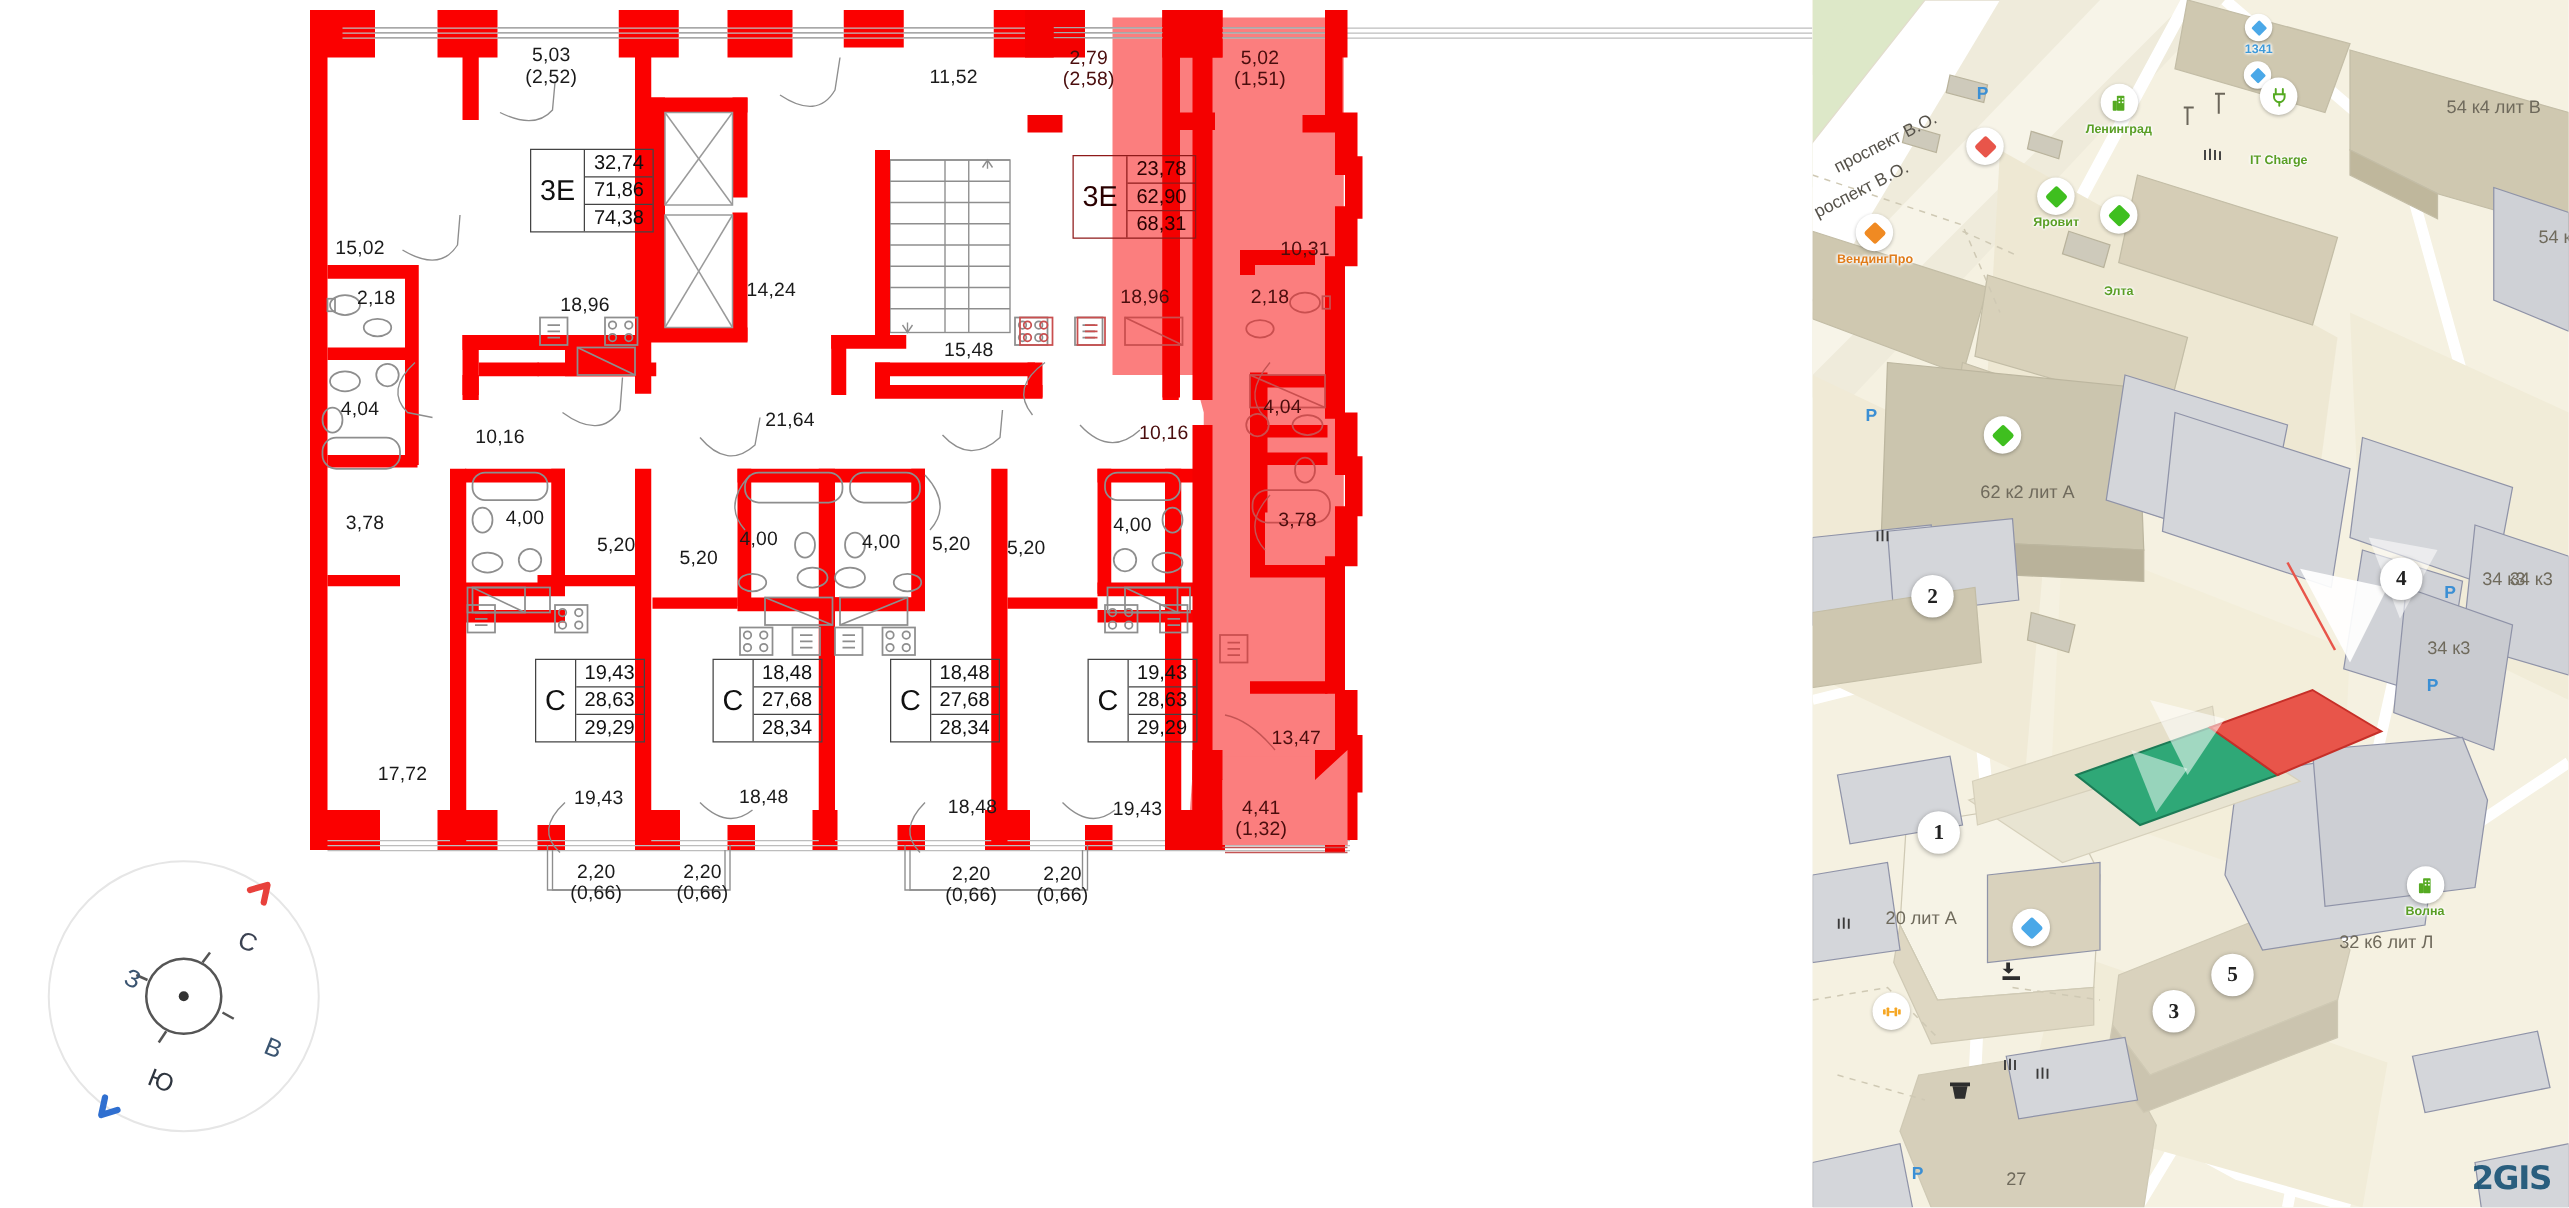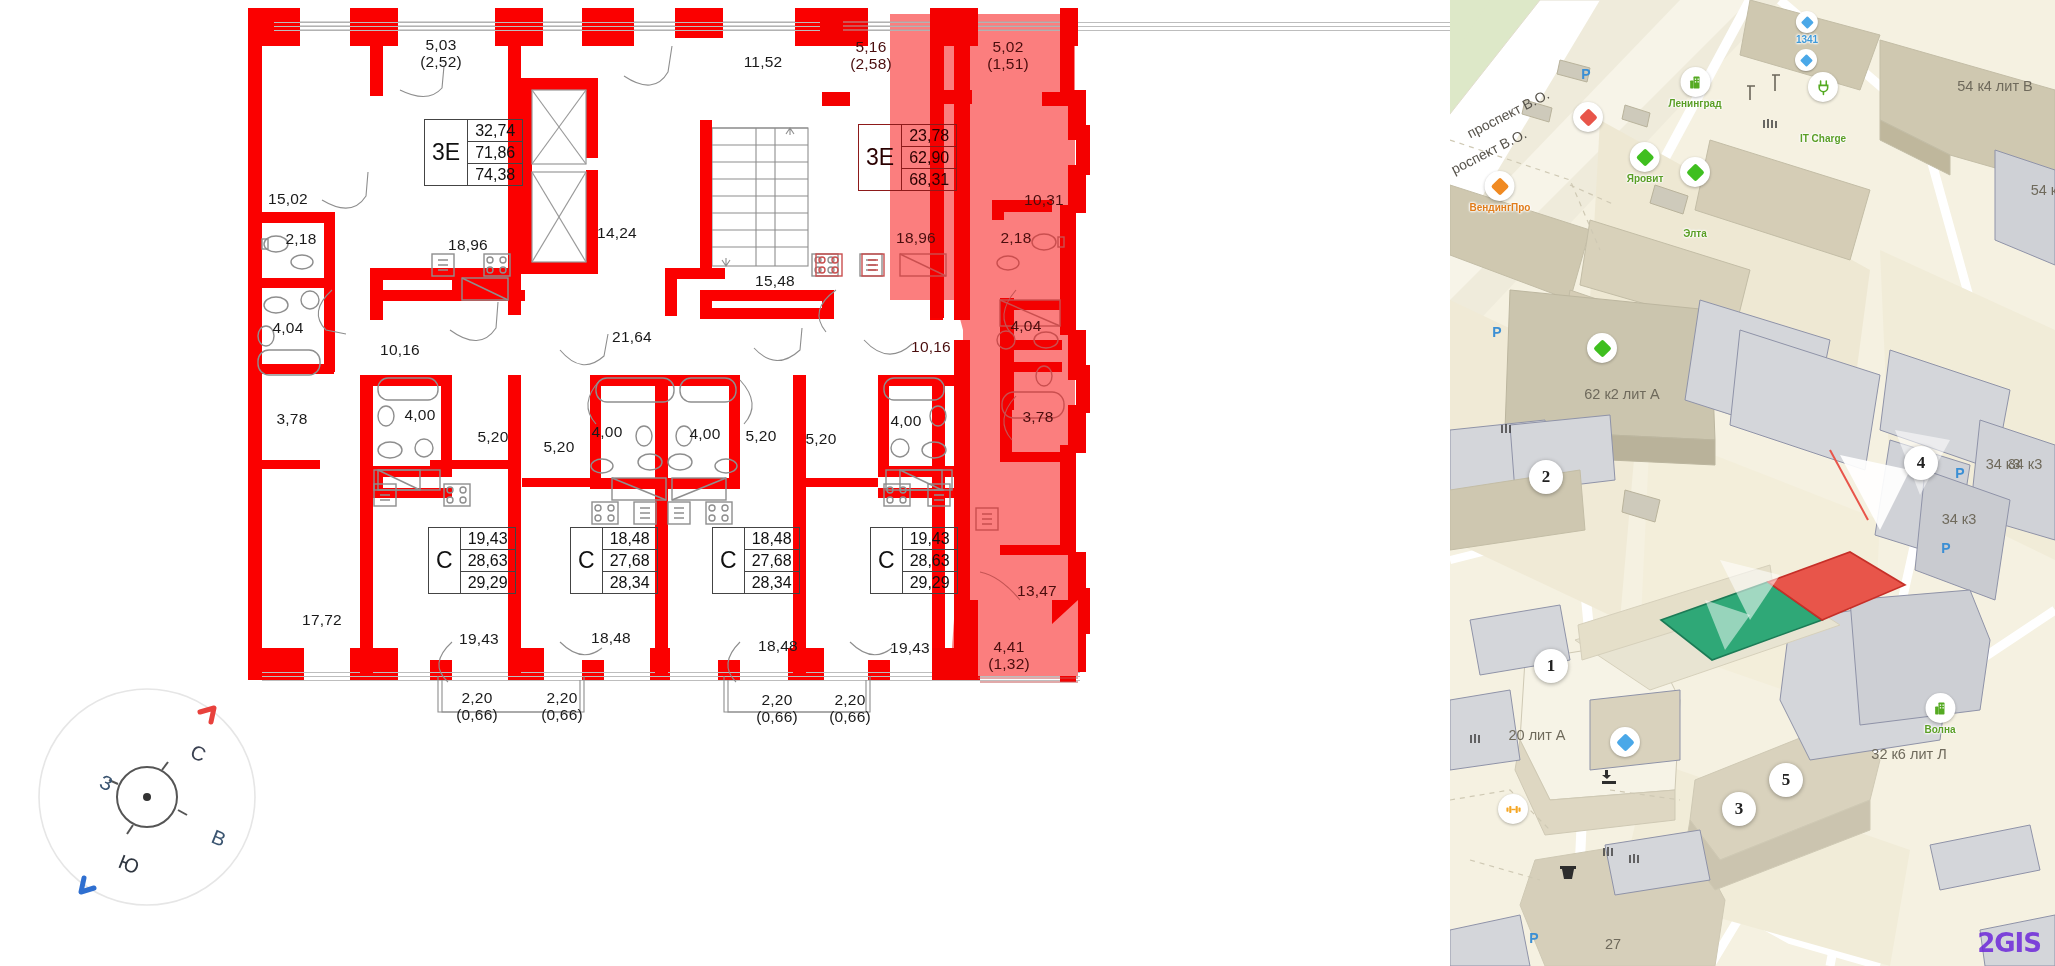--- a/index.html
+++ b/index.html
@@ -140,21 +140,21 @@
     white-space: nowrap;
     pointer-events: none;
   }
   .map-pbadge {
     position:absolute; transform: translate(-50%,-50%);
     font-size: 14px; color:#3b8fd4; font-weight:600;
   }
   #gis-logo {
     position: absolute; right: 14px; bottom: 8px;
     font-size: 26px; font-weight: bold;
-    color: #6d28d9; letter-spacing: -1px;
+    color: #0c4a6e; letter-spacing: -1px;
     font-family: "DejaVu Sans", sans-serif;
     opacity: .85;
   }
 </style>
 </head>
 <body>
 
 <div id="root">
 
   <div id="floorplan-panel">
@@ -486,21 +486,21 @@
         <path class="dl" d="M438 676 v36 h146 v-36"></path>
         <path class="dl" d="M442 680 v32 h138 v-32"></path>
         <path class="dl" d="M724 676 v36 h146 v-36"></path>
         <path class="dl" d="M728 680 v32 h138 v-32"></path>
       </g>
     </svg>
 
     <div id="area-labels">
         <div class="area-label" style="left: 441px; top: 36px; color: rgb(26, 26, 26);"><div>5,03</div><div class="sub">(2,52)</div></div>
         <div class="area-label" style="left: 763px; top: 53px; color: rgb(26, 26, 26);"><div>11,52</div></div>
-        <div class="area-label" style="left: 871px; top: 38px; color: rgb(74, 13, 13);"><div>5,16</div><div class="sub">(2,58)</div></div>
+        <div class="area-label" style="left: 871px; top: 38px; color: rgb(74, 13, 13);"><div>2,79</div><div class="sub">(2,58)</div></div>
         <div class="area-label" style="left: 1008px; top: 38px; color: rgb(74, 13, 13);"><div>5,02</div><div class="sub">(1,51)</div></div>
         <div class="area-label" style="left: 288px; top: 190px; color: rgb(26, 26, 26);"><div>15,02</div></div>
         <div class="area-label" style="left: 301px; top: 230px; color: rgb(26, 26, 26);"><div>2,18</div></div>
         <div class="area-label" style="left: 468px; top: 236px; color: rgb(26, 26, 26);"><div>18,96</div></div>
         <div class="area-label" style="left: 617px; top: 224px; color: rgb(26, 26, 26);"><div>14,24</div></div>
         <div class="area-label" style="left: 775px; top: 272px; color: rgb(26, 26, 26);"><div>15,48</div></div>
         <div class="area-label" style="left: 916px; top: 229px; color: rgb(74, 13, 13);"><div>18,96</div></div>
         <div class="area-label" style="left: 1044px; top: 191px; color: rgb(74, 13, 13);"><div>10,31</div></div>
         <div class="area-label" style="left: 1016px; top: 229px; color: rgb(74, 13, 13);"><div>2,18</div></div>
         <div class="area-label" style="left: 288px; top: 319px; color: rgb(26, 26, 26);"><div>4,04</div></div>
@@ -763,21 +763,21 @@
               <rect x="9" y="3" width="9" height="18" rx="1"></rect>
               <rect x="4" y="9" width="5" height="12" rx="1"></rect>
               <rect x="11" y="6" width="2" height="2" fill="#fff"></rect>
               <rect x="15" y="6" width="2" height="2" fill="#fff"></rect>
               <rect x="11" y="10" width="2" height="2" fill="#fff"></rect>
               <rect x="15" y="10" width="2" height="2" fill="#fff"></rect>
             </svg>
           </div>
           <div class="poi-label" style="color: rgb(90, 158, 37);">Ленинград</div>
         </div>
-        <div class="map-poi" style="left: 373px; top: 108px; gap: 30px;">
+        <div class="map-poi" style="left: 373px; top: 98px; gap: 30px;">
           <div class="poi-pin">
             <svg width="17" height="17" viewBox="0 0 24 24" fill="none" stroke="#55aa22" stroke-width="2.2" stroke-linecap="round">
               <path d="M8 3v6M16 3v6"></path>
               <path d="M6 9h12v3a6 6 0 0 1-6 6 6 6 0 0 1-6-6z"></path>
               <path d="M12 18v4"></path>
             </svg>
           </div>
           <div class="poi-label" style="color: rgb(90, 158, 37);">IT Charge</div>
         </div>
         <div class="map-poi" style="left: 138px; top: 117px;">

